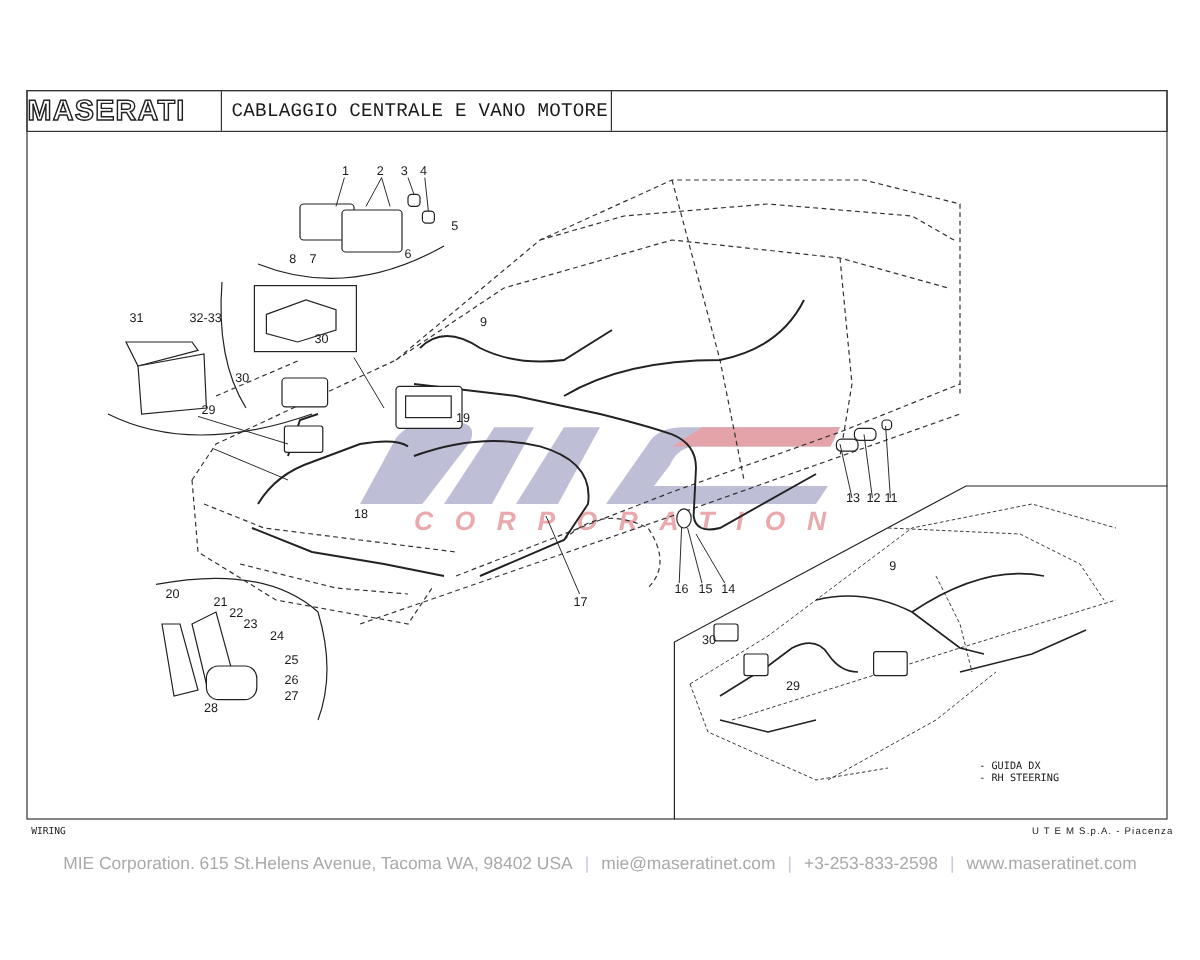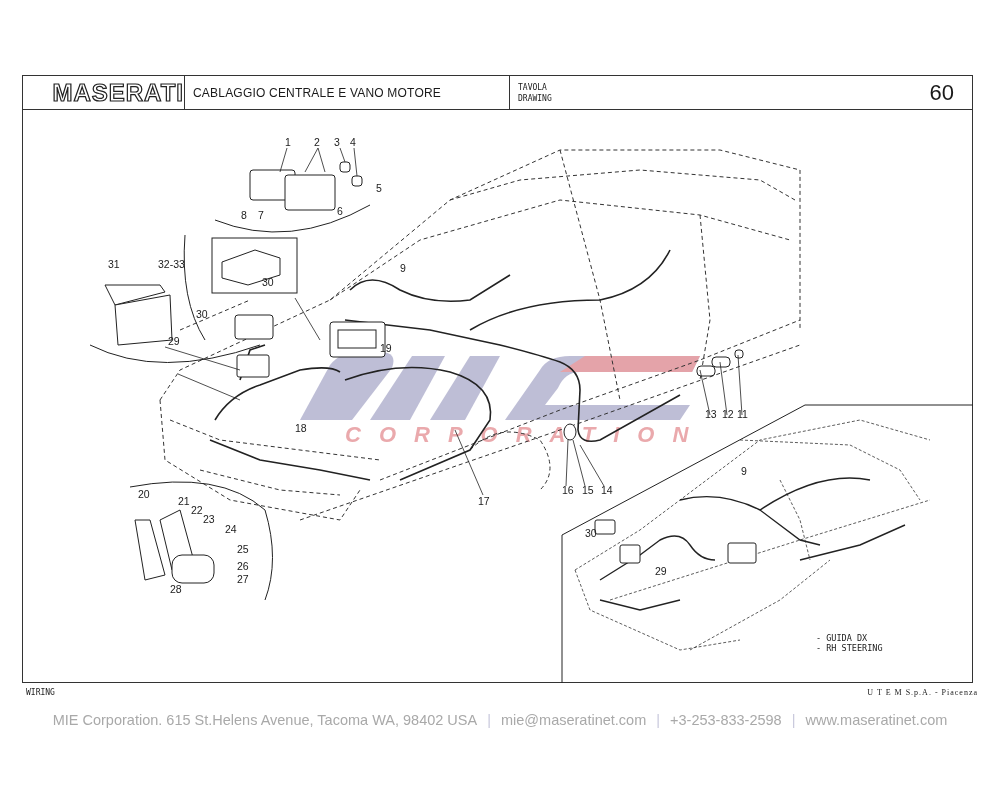--- a/index.html
+++ b/index.html
@@ -1,51 +1,44 @@
 <!DOCTYPE html>
 <html><head>
 <meta charset="utf-8">
 <style>
   html, body { margin:0; padding:0; background:#ffffff; }
   body { width:1000px; height:800px; position:relative; overflow:hidden; font-family:"Liberation Sans", sans-serif; color:#1a1a1a; }
   .sheet { position:absolute; left:22px; top:75px; width:951px; height:608px; border:1.5px solid #333; box-sizing:border-box; }
   .titlebar { position:absolute; left:22px; top:75px; width:951px; height:35px; border:1.5px solid #333; box-sizing:border-box; display:flex; }
   .tb-cell { border-right:1.5px solid #333; height:100%; box-sizing:border-box; display:flex; align-items:center; }
-  .logo-cell { width:162px; justify-content:flex-end; }
+  .logo-cell { width:162px; justify-content:flex-start; }
   .logo { font-family:"Liberation Sans", sans-serif; font-weight:bold; font-size:24px; letter-spacing:1px; color:#fff; -webkit-text-stroke:1.2px #222; text-shadow:0 0 0 #222; }
-  .it-cell { width:325px; padding-left:8px; font-size:12px; letter-spacing:0.2px; }
+  .it-cell { width:325px; padding-left:8px; font-size:16px; letter-spacing:0.2px;font-family:Liberation Mono, monospace; }
   .en-cell { width:318px; padding-left:10px; font-size:12.5px; letter-spacing:0.2px; }
   .draw-cell { flex:1; border-right:none; padding-left:8px; justify-content:space-between; padding-right:18px; }
   .draw-labels { font-family:"DejaVu Sans Mono", monospace; font-size:8px; line-height:11px; }
   .draw-num { font-size:22px; font-weight:normal; }
   .diagram { position:absolute; left:22px; top:110px; width:951px; height:573px; }
   .foot-left { position:absolute; left:26px; top:688px; font-family:"DejaVu Sans Mono", monospace; font-size:8px; }
-  .foot-right { position:absolute; right:22px; top:688px; font-family:Liberation Serif, serif; font-size:8px; letter-spacing:1px; }
+  .foot-right { position:absolute; right:22px; top:688px; font-family:Liberation Sans, sans-serif; font-size:8px; letter-spacing:1px; }
   .contact { position:absolute; left:0; top:712px; width:1000px; text-align:center; font-size:14.5px; color:#a9a9a9; white-space:nowrap; }
   .contact .sep { color:#c8c8dc; margin:0 10px; }
   .callout { font-family:"Liberation Sans", sans-serif; font-size:10.5px; fill:#1a1a1a; }
   .note { font-family:"DejaVu Sans Mono", monospace; font-size:8.5px; fill:#1a1a1a; }
 </style>
 </head>
 <body>
 
 <div class="sheet"></div>
 
 <div class="titlebar">
   <div class="tb-cell logo-cell">
     <span class="logo">MASERATI</span>
   </div>
   <div class="tb-cell it-cell">CABLAGGIO CENTRALE E VANO MOTORE</div>
-  <div class="tb-cell draw-cell">
-    <div class="draw-labels">
-      <div>TAVOLA</div>
-      <div>DRAWING</div>
-    </div>
-    <div class="draw-num">60</div>
-  </div>
 </div>
 
 <svg class="diagram" viewBox="22 110 951 573" width="951" height="573" xmlns="http://www.w3.org/2000/svg">
 
   <g>
     <path d="M300 420 L330 365 Q340 352 360 352 L380 352 Q398 352 392 368 L352 420 Z" fill="#b3b3cf" opacity="0.85"></path>
     <path d="M370 420 L412 356 L445 356 L410 420 Z" fill="#b3b3cf" opacity="0.85"></path>
     <path d="M430 420 L470 356 L500 356 L465 420 Z" fill="#b3b3cf" opacity="0.85"></path>
     <path d="M505 420 L540 370 Q548 356 570 356 L700 356 L692 372 L580 372 Q565 372 558 388 L545 405 L690 405 L680 420 Z" fill="#b3b3cf" opacity="0.85"></path>
     <path d="M560 372 L585 356 L700 356 L692 372 Z" fill="#e8a0a4" opacity="0.9"></path>

